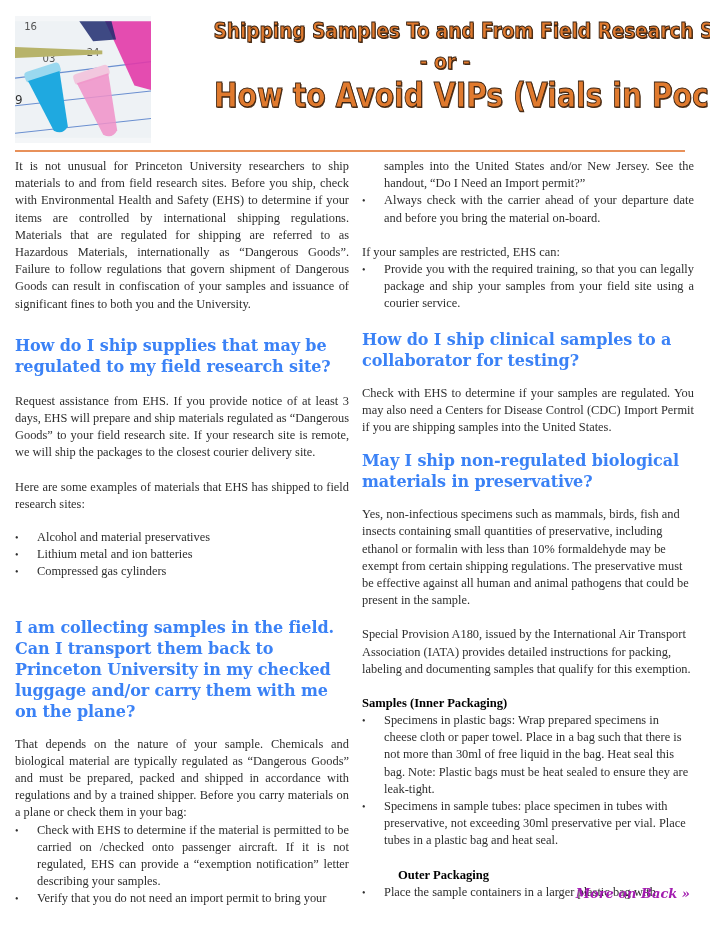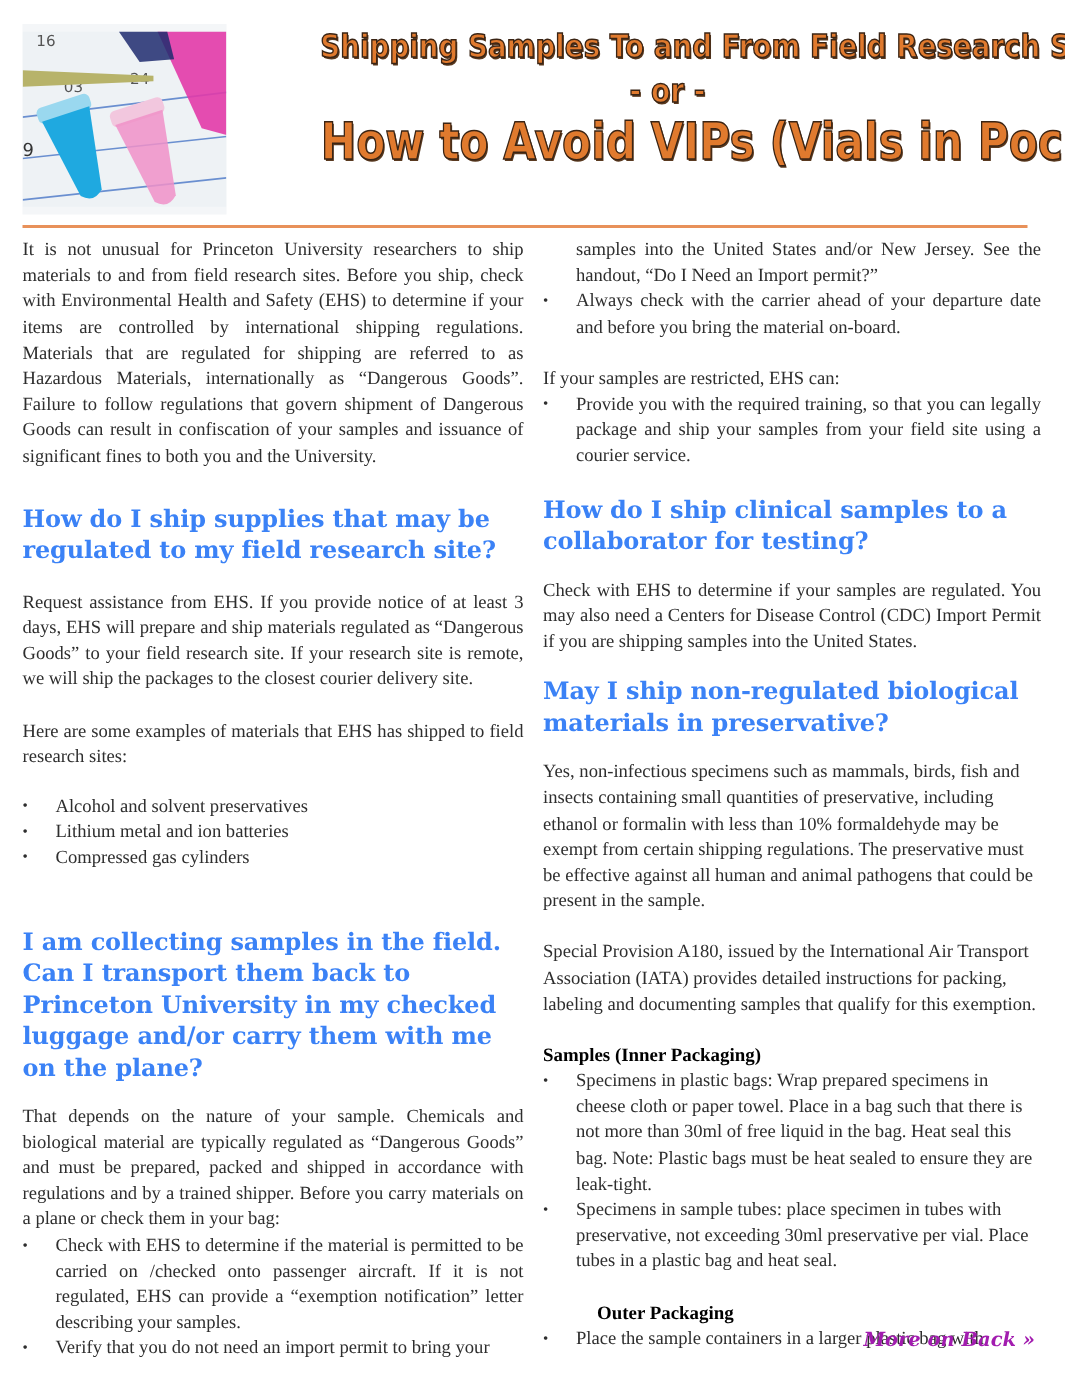--- a/index.html
+++ b/index.html
@@ -100,21 +100,21 @@
 
 <div class="divider"></div>
 
 <div class="col col-left">
   <p class="body">It is not unusual for Princeton University researchers to ship materials to and from field research sites. Before you ship, check with Environmental Health and Safety (EHS) to determine if your items are controlled by international shipping regulations. Materials that are regulated for shipping are referred to as Hazardous Materials, internationally as “Dangerous Goods”.  Failure to follow regulations that govern shipment of Dangerous Goods can result in confiscation of your samples and issuance of significant fines to both you and the University.</p>
 
   <h2 class="q" style="margin-top:22px;">How do I ship supplies that may be regulated to my field research site?</h2>
   <p class="body" style="margin-top:16px;">Request assistance from EHS. If you provide notice of at least 3 days, EHS will prepare and ship materials regulated as “Dangerous Goods” to your field research site. If your research site is remote, we will ship the packages to the closest courier delivery site.</p>
   <p class="body" style="margin-top:17px;">Here are some examples of materials that EHS has shipped to field research sites:</p>
   <ul class="bullets ragged" style="margin-top:16px;">
-    <li><span class="bullet">•</span><span>Alcohol and solvent preservatives</span></li>
+    <li><span class="bullet">•</span><span>Alcohol and material preservatives</span></li>
     <li><span class="bullet">•</span><span>Lithium metal and ion batteries</span></li>
     <li><span class="bullet">•</span><span>Compressed gas cylinders</span></li>
   </ul>
 
   <h2 class="q" style="margin-top:36px;">I am collecting samples in the field. Can I transport them back to Princeton University in my checked luggage and/or carry them with me on the plane?</h2>
   <p class="body" style="margin-top:14px;">That depends on the nature of your sample. Chemicals and biological material are typically regulated as “Dangerous Goods” and must be prepared, packed and shipped in accordance with regulations and by a trained shipper. Before you carry materials on a plane or check them in your bag:</p>
   <ul class="bullets">
     <li><span class="bullet">•</span><span>Check with EHS to determine if the material is permitted to be carried on /checked onto passenger aircraft. If it is not regulated, EHS can provide a “exemption notification” letter describing your samples.</span></li>
     <li><span class="bullet">•</span><span>Verify that you do not need an import permit to bring your</span></li>
   </ul>

